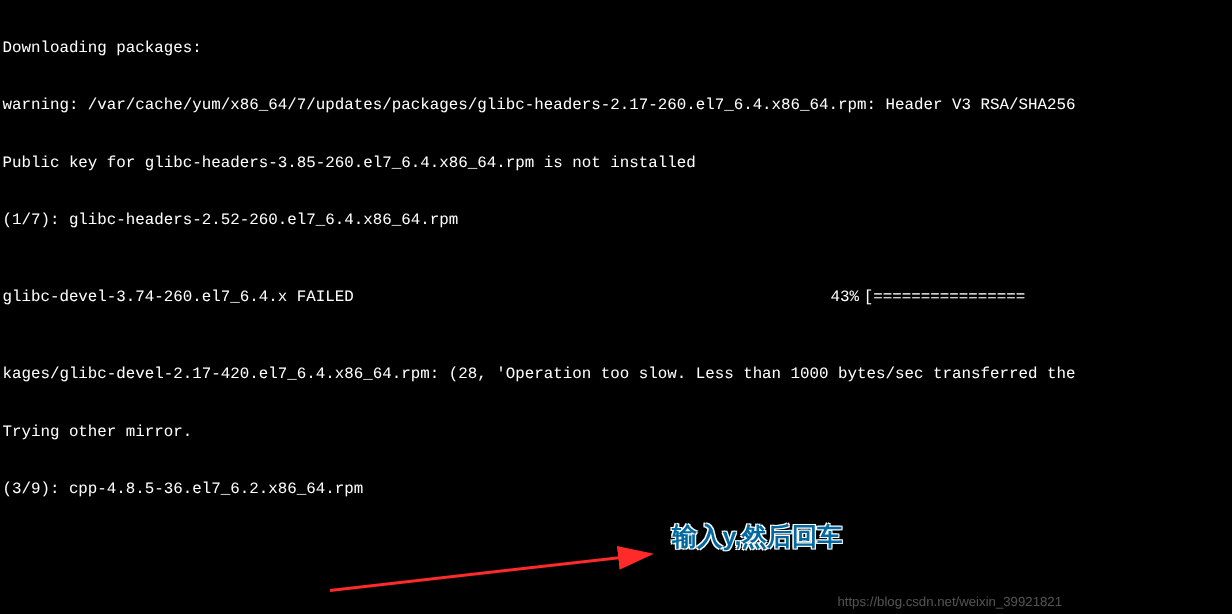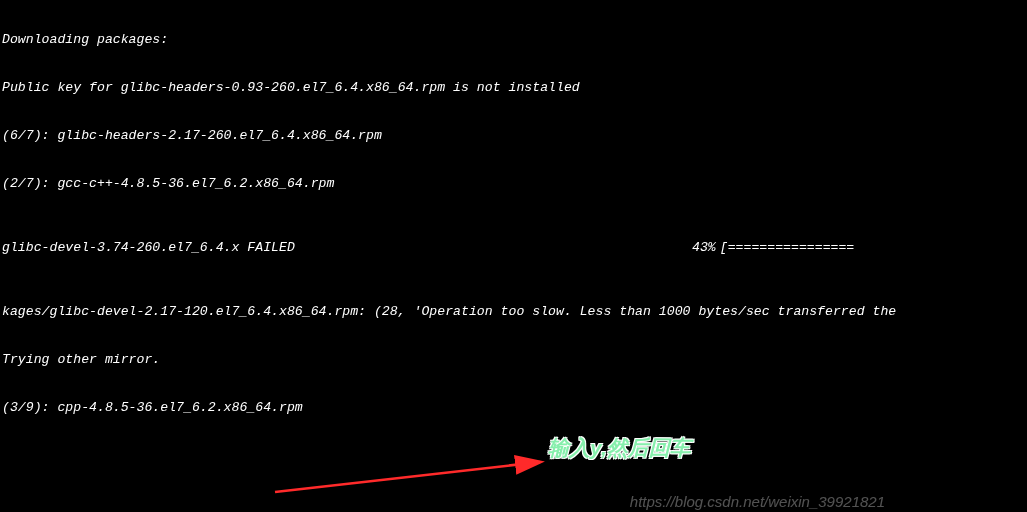--- a/index.html
+++ b/index.html
@@ -14,82 +14,82 @@
     line-height: 16px;
     color: #fff;
   }
   .terminal {
     position: relative;
     width: 889px;
     height: 512px;
     padding: 0px 2px;
     box-sizing: border-box;
     white-space: pre;
-    font-style: italic;
   }
   .line {
     white-space: pre;
   }
   .progress-line {
     display: flex;
   }
   .progress-left {
     flex: 0 0 auto;
   }
   .progress-pct {
     text-align: left;
     padding-right: 4px;
   }
   .progress-bar {
     flex: 0 0 auto;
     letter-spacing: 0;
   }
   .annotation {
     position: absolute;
-    color: #86efac;
+    color: #0369a1;
     font-family: "Microsoft YaHei", "SimSun", sans-serif;
     font-weight: 700;
     font-size: 21px;
     pointer-events: none;
     text-shadow:
       -1px -1px 0 #fff,
        1px -1px 0 #fff,
       -1px  1px 0 #fff,
        1px  1px 0 #fff;
+    margin-left: 12px;
   }
   .arrow {
     position: absolute;
     pointer-events: none;
   }
   .watermark {
     position: absolute;
     right: 4px;
     bottom: 2px;
     color: rgba(255,255,255,0.32);
     font-family: Arial, sans-serif;
-    font-size: 15px;
+    font-size: 11px;
     pointer-events: none;
   }
 </style>
 </head>
 <body>
 
 <div class="terminal">
   <div class="line">Downloading packages:</div>
-  <div class="line">Public key for glibc-headers-0.93-260.el7_6.4.x86_64.rpm is not installed</div>
-  <div class="line">(6/7): glibc-headers-2.17-260.el7_6.4.x86_64.rpm</div>
-  <div class="line">(2/7): gcc-c++-4.8.5-36.el7_6.2.x86_64.rpm</div>
+  <div class="line">warning: /var/cache/yum/x86_64/7/updates/packages/glibc-headers-2.17-260.el7_6.4.x86_64.rpm: Header V3 RSA/SHA256</div>
+  <div class="line">Public key for glibc-headers-3.85-260.el7_6.4.x86_64.rpm is not installed</div>
+  <div class="line">(1/7): glibc-headers-2.52-260.el7_6.4.x86_64.rpm</div>
 
   <div class="progress-line">
     <span class="progress-left" style="width:690px;display:inline-block;">glibc-devel-3.74-260.el7_6.4.x FAILED</span>
     <span class="progress-pct" style="width:40px;display:inline-block;">43%</span>
     <span class="progress-bar" style="width:170px;display:inline-block;">[================</span>
   </div>
 
-  <div class="line">kages/glibc-devel-2.17-120.el7_6.4.x86_64.rpm: (28, 'Operation too slow. Less than 1000 bytes/sec transferred the</div>
+  <div class="line">kages/glibc-devel-2.17-420.el7_6.4.x86_64.rpm: (28, 'Operation too slow. Less than 1000 bytes/sec transferred the</div>
   <div class="line">Trying other mirror.</div>
   <div class="line">(3/9): cpp-4.8.5-36.el7_6.2.x86_64.rpm</div>
   
   
 
   
 
   
   
   

